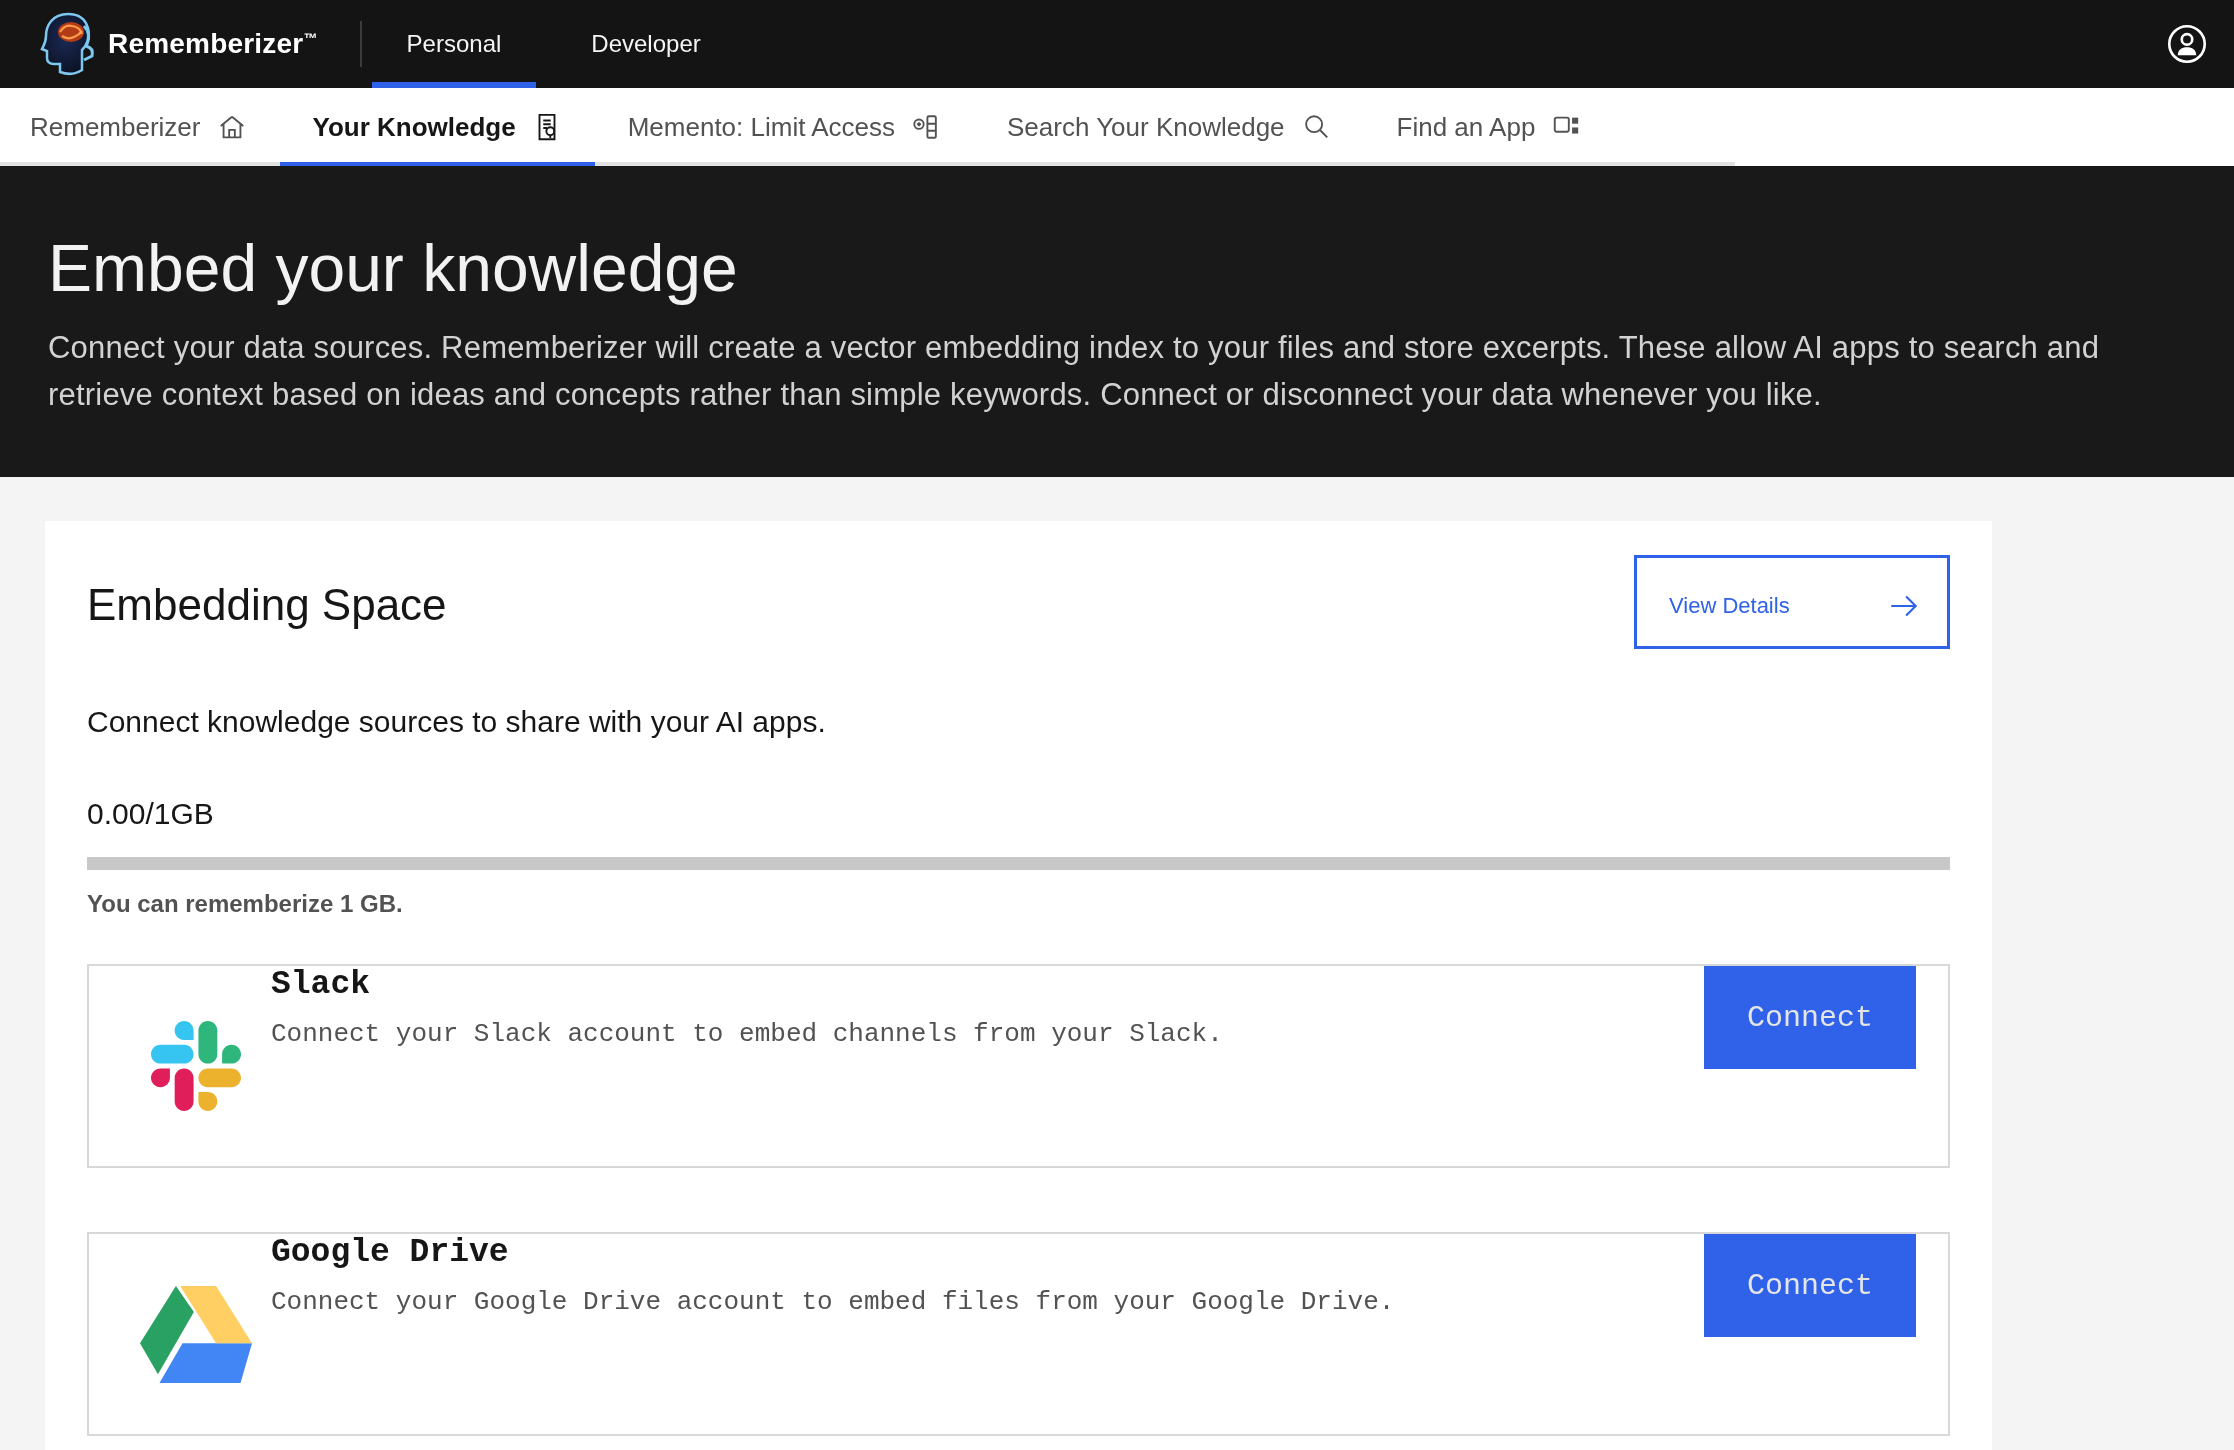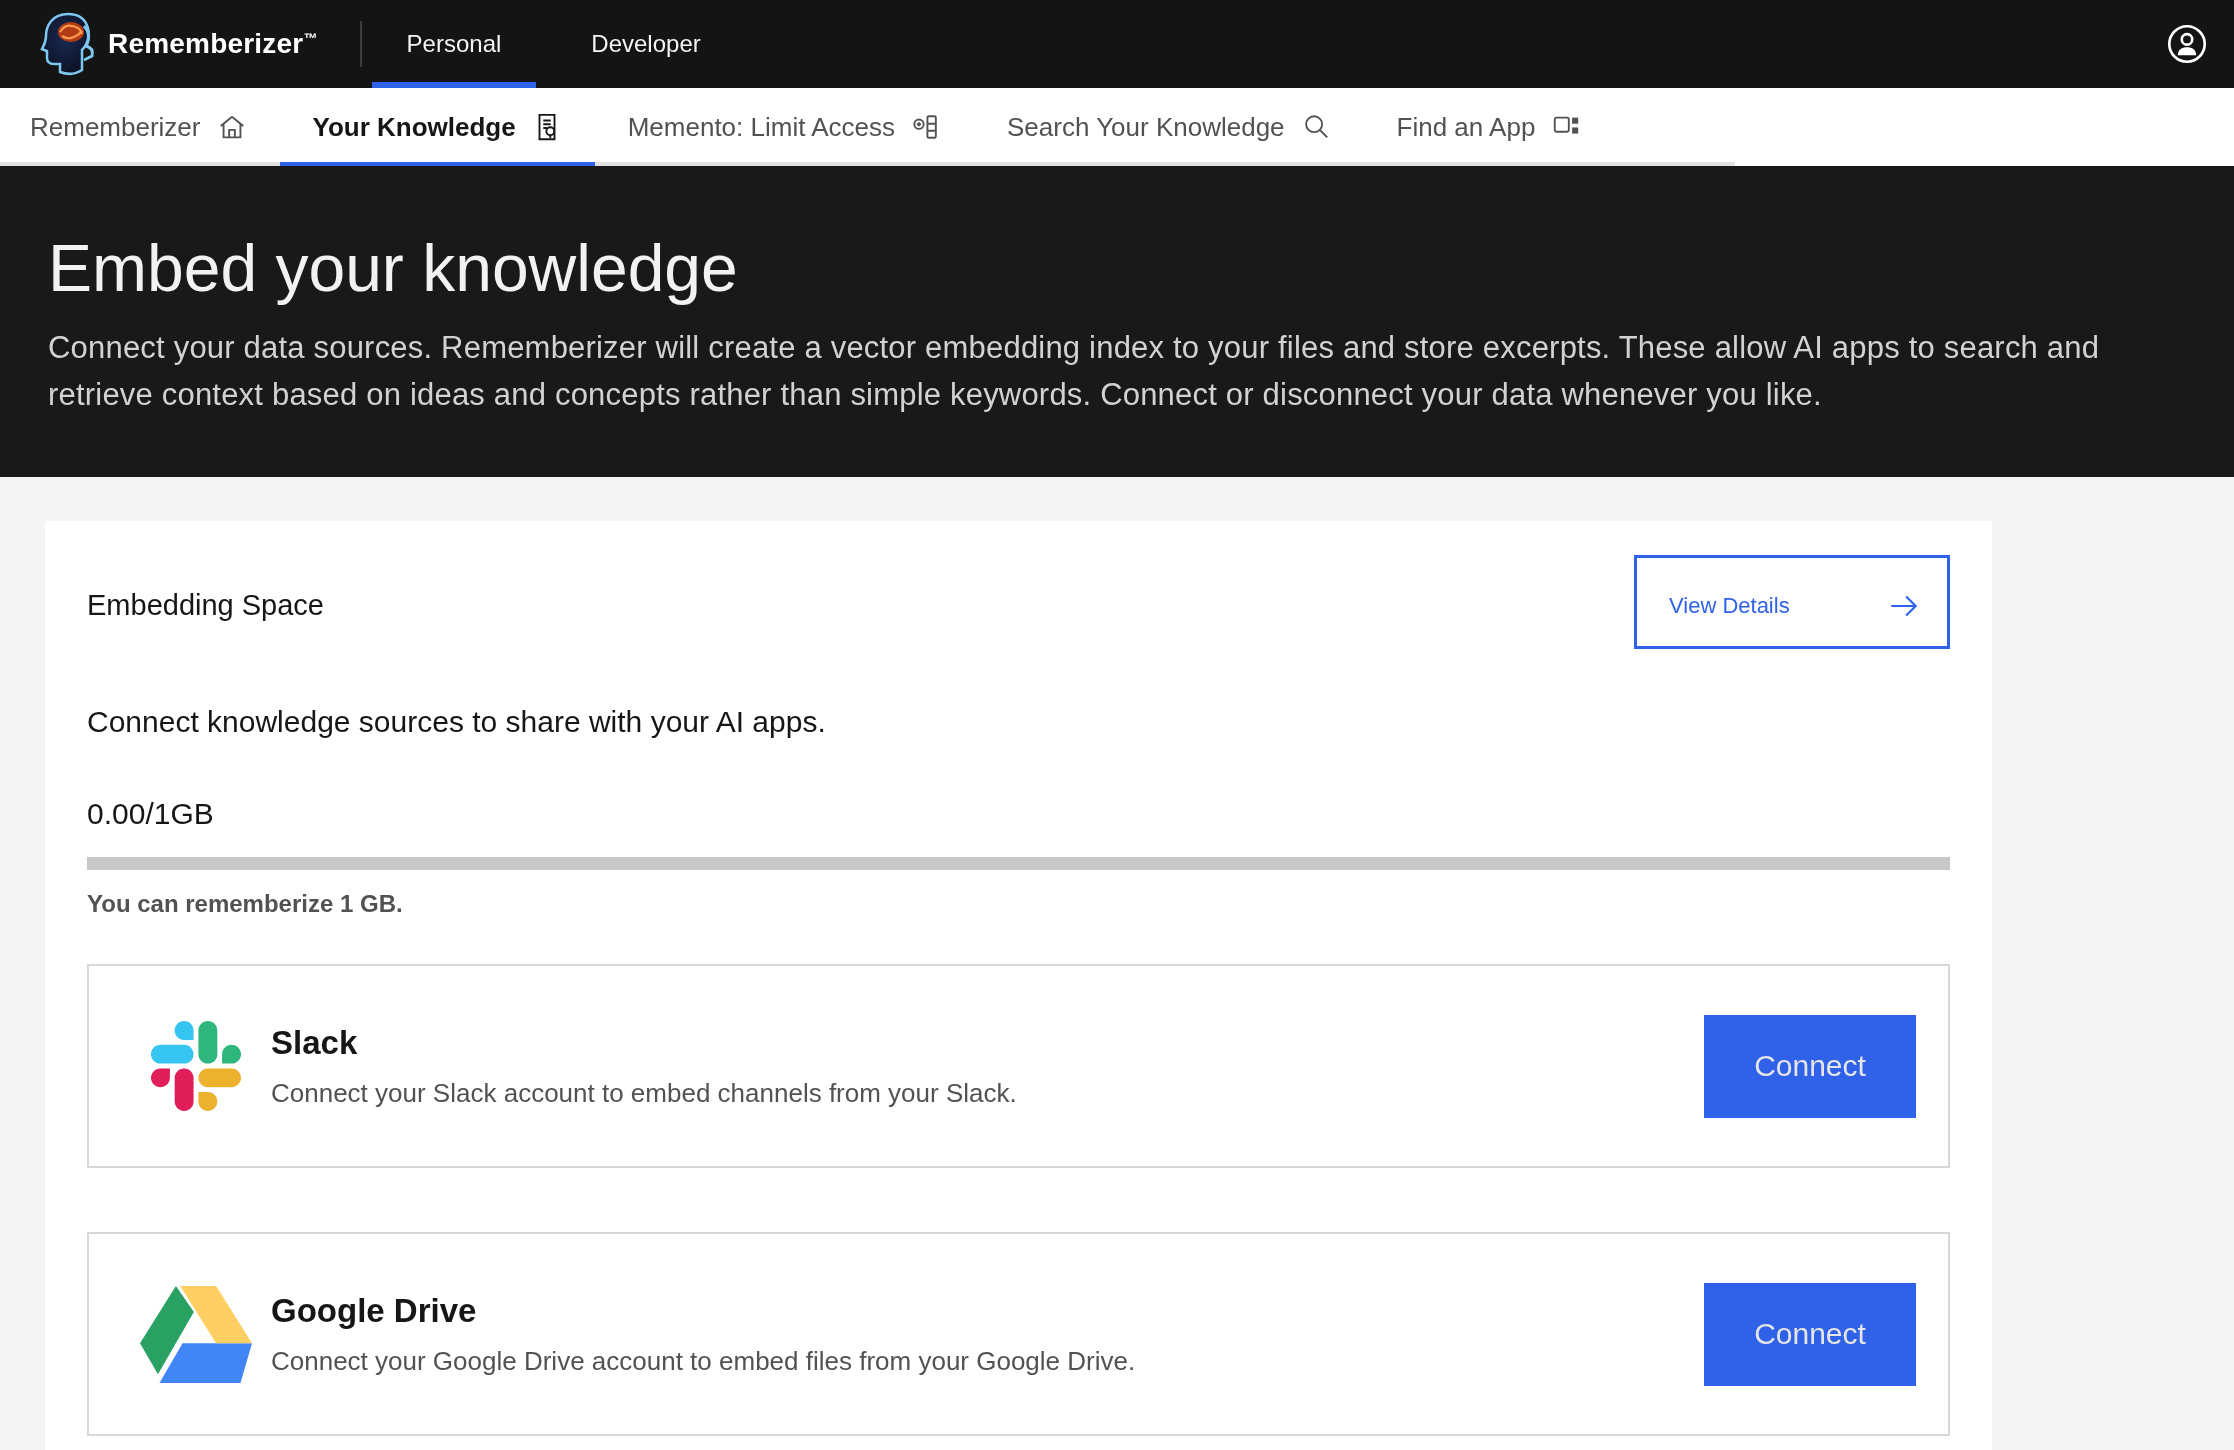--- a/index.html
+++ b/index.html
@@ -32,34 +32,34 @@
 
   
   .hero { background:#191919; height:311px; padding:62px 48px 0; }
   .hero h1 { font-size:66px; font-weight:300; color:#f2f2f2; line-height:80px; }
   .hero p { font-size:31px; color:#d2d2d2; line-height:47px; margin-top:16px; max-width:2125px; letter-spacing:.2px; }
 
   
   .page { background:#f4f4f4; padding:44px 0 0 45px; height:969px; }
   .card { width:1947px; min-height:915px; background:#ffffff; padding:34px 42px 42px; }
   .card-header { display:flex; justify-content:space-between; align-items:flex-start; }
-  .card-header h2 { font-size:29px; font-weight:400; margin-top:26px; line-height:48px; }
+  .card-header h2 { font-size:44px; font-weight:400; margin-top:26px; line-height:48px; }
 
   .btn-tertiary { width:316px; height:94px; background:#ffffff; border:3px solid var(--accent);
     color:var(--accent); font-size:22px; display:flex; align-items:center; justify-content:space-between;
     padding:8px 26px 0 32px; cursor:pointer; font-family:inherit; }
 
   .subtitle { font-size:30px; margin-top:56px; color:#161616; }
   .usage-label { font-size:30px; margin-top:58px; color:#161616; }
   .progress-track { margin-top:26px; height:13px; width:100%; background:#c8c8c8; position:relative; }
   .progress-fill { position:absolute; left:0; top:0; bottom:0; background:var(--accent); width:0; }
   .usage-caption { font-size:24px; color:#525252; margin-top:20px;font-weight:bold; }
 
-  .source-row { border:2px solid #d8d8d8; height:204px; display:flex; align-items:center;
-    padding:0 32px 0 48px; background:#ffffff; }
+  .source-row { border:2px solid #d8d8d8; height:204px; display:flex; 
+    padding:0 32px 0 48px; background:#ffffff;font-family:Liberation Mono, monospace; }
   .source-row.first { margin-top:46px; }
   .source-row.second { margin-top:64px; }
   .source-icon { width:118px; display:flex; justify-content:center; align-items:center; }
   .source-text { margin-left:16px; }
   .source-name { font-size:33px; font-weight:700; color:#161616; }
   .source-desc { font-size:26px; color:#525252; margin-top:16px; }
   .btn-primary { margin-left:auto; width:212px; height:103px; border:none; background:var(--accent);
     color:#e5e5e5; font-size:30px; display:flex; align-items:center; justify-content:center;
     cursor:pointer; font-family:inherit; }
 

